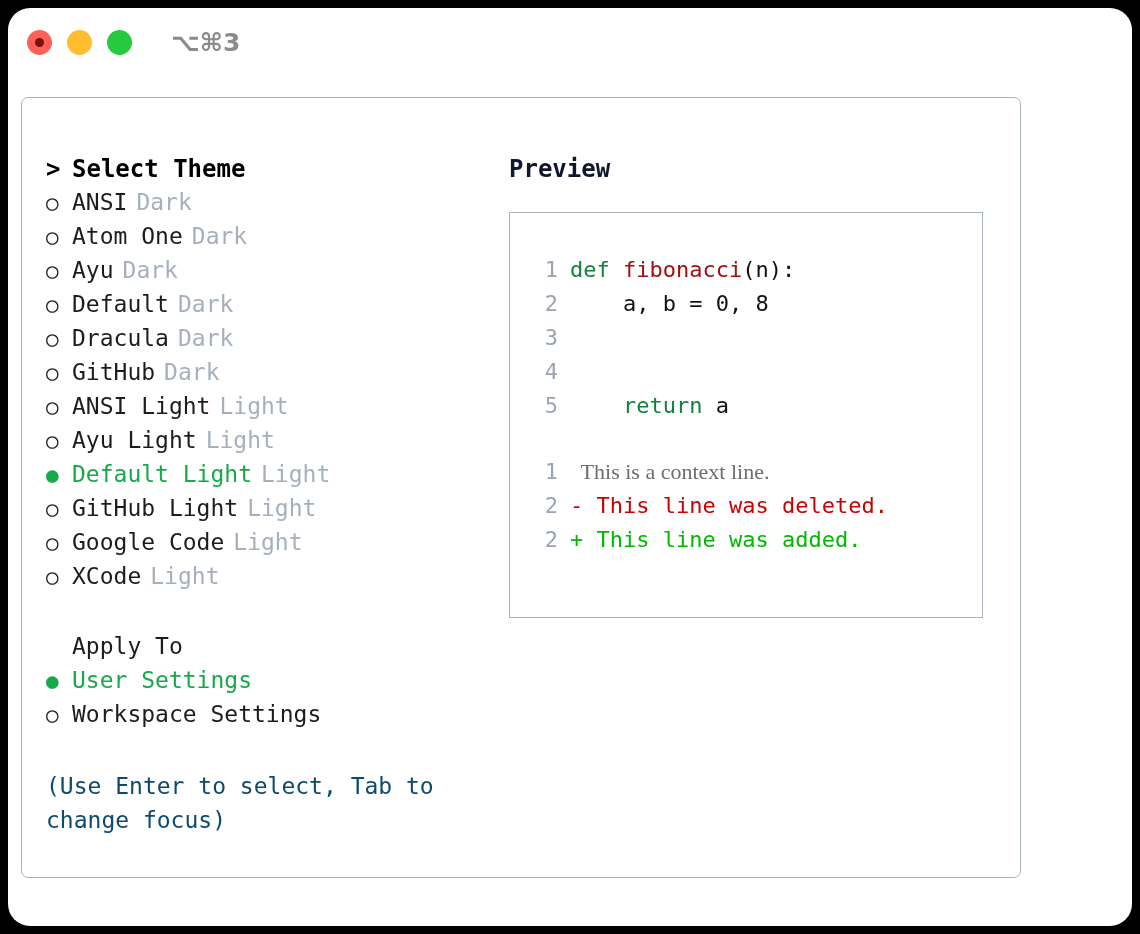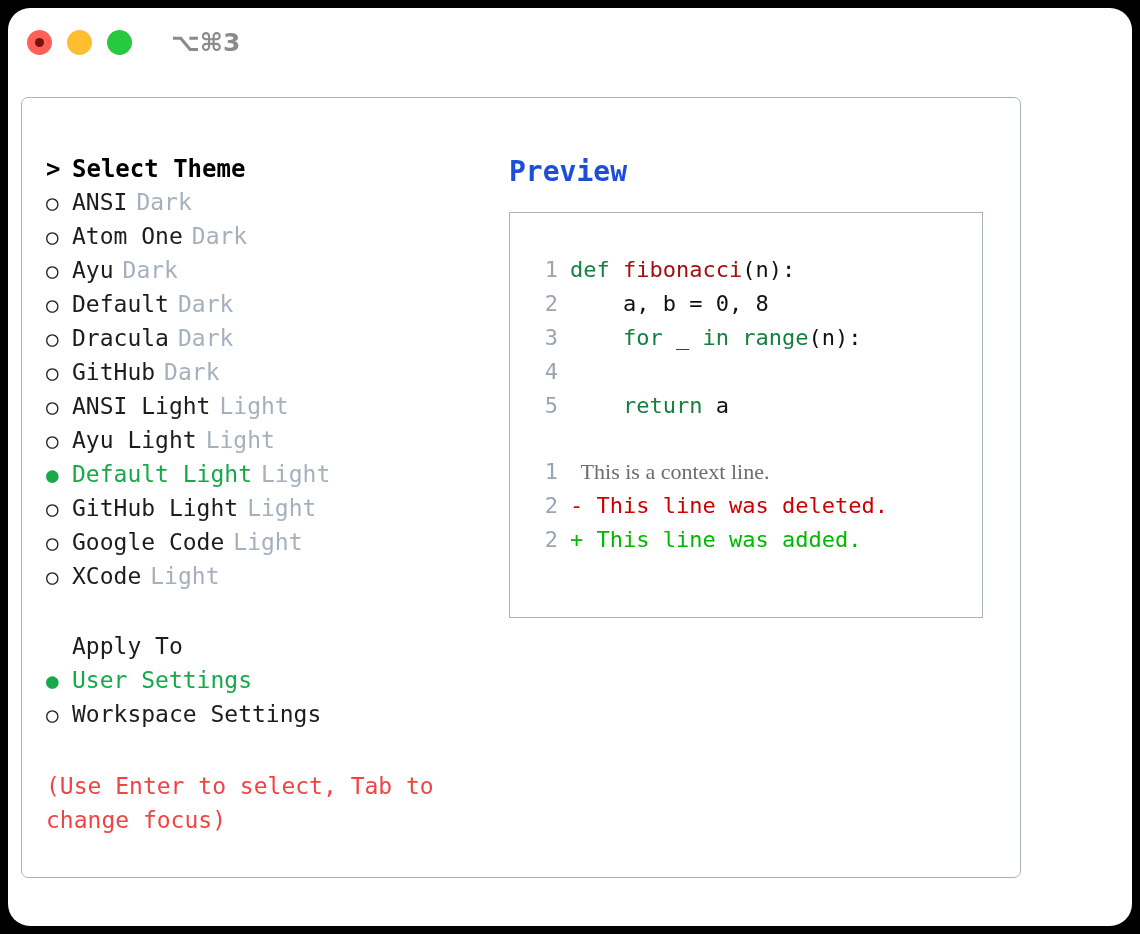--- a/index.html
+++ b/index.html
@@ -132,35 +132,35 @@
     font-size: 23px;
     color: #1c1c1c;
     white-space: pre;
   }
   #apply-title .spacer { width: 26px; flex: 0 0 26px; }
 
   #hint {
     margin-top: 34px;
     font-size: 23px;
     line-height: 34px;
-    color: #ef4444;
+    color: #0c4a6e;
     width: 400px;
   }
 
   
   #right-col {
     position: absolute;
     left: 487px;
     top: 57px;
     width: 490px;
   }
   #preview-title {
-    font-size: 28px;
+    font-size: 24px;
     font-weight: bold;
-    color: #1d4ed8;
+    color: #0f172a;
     height: 34px;
   }
   #preview-box {
     margin-top: 23px;
     width: 474px;
     height: 406px;
     box-sizing: border-box;
     border: 1.5px solid #a8b2c1;
     background: #ffffff;
     padding: 44px 0 0 14px;
@@ -237,21 +237,21 @@
 
       <div id="hint">(Use Enter to select, Tab to change focus)</div>
     </div>
 
     <div id="right-col">
       <div id="preview-title">Preview</div>
       <div id="preview-box">
         <div id="code-block">
             <div class="code-line"><span class="lineno">1</span><span><span class="tok-kw">def </span><span class="tok-fn">fibonacci</span><span class="tok-plain">(n):</span></span></div>
             <div class="code-line"><span class="lineno">2</span><span><span class="tok-plain">    a, b = 0, 8</span></span></div>
-            <div class="code-line"><span class="lineno">3</span><span><span class="tok-plain">    </span><span class="tok-kw">for</span><span class="tok-plain"> _ </span><span class="tok-kw">in</span><span class="tok-plain"> </span><span class="tok-kw">range</span><span class="tok-plain">(n):</span></span></div>
+            <div class="code-line"><span class="lineno">3</span></div>
             <div class="code-line"><span class="lineno">4</span></div>
             <div class="code-line"><span class="lineno">5</span><span><span class="tok-plain">    </span><span class="tok-kw">return</span><span class="tok-plain"> a</span></span></div>
           </div>
         <div class="code-gap"></div>
         <div id="diff-block">
             <div class="code-line"><span class="lineno">1</span><span class="tok-ctx"> </span><span class="tok-ctx"> This is a context line.</span></div>
             <div class="code-line"><span class="lineno">2</span><span class="tok-del">-</span><span class="tok-del"> This line was deleted.</span></div>
             <div class="code-line"><span class="lineno">2</span><span class="tok-add">+</span><span class="tok-add"> This line was added.</span></div>
           </div>
       </div>

